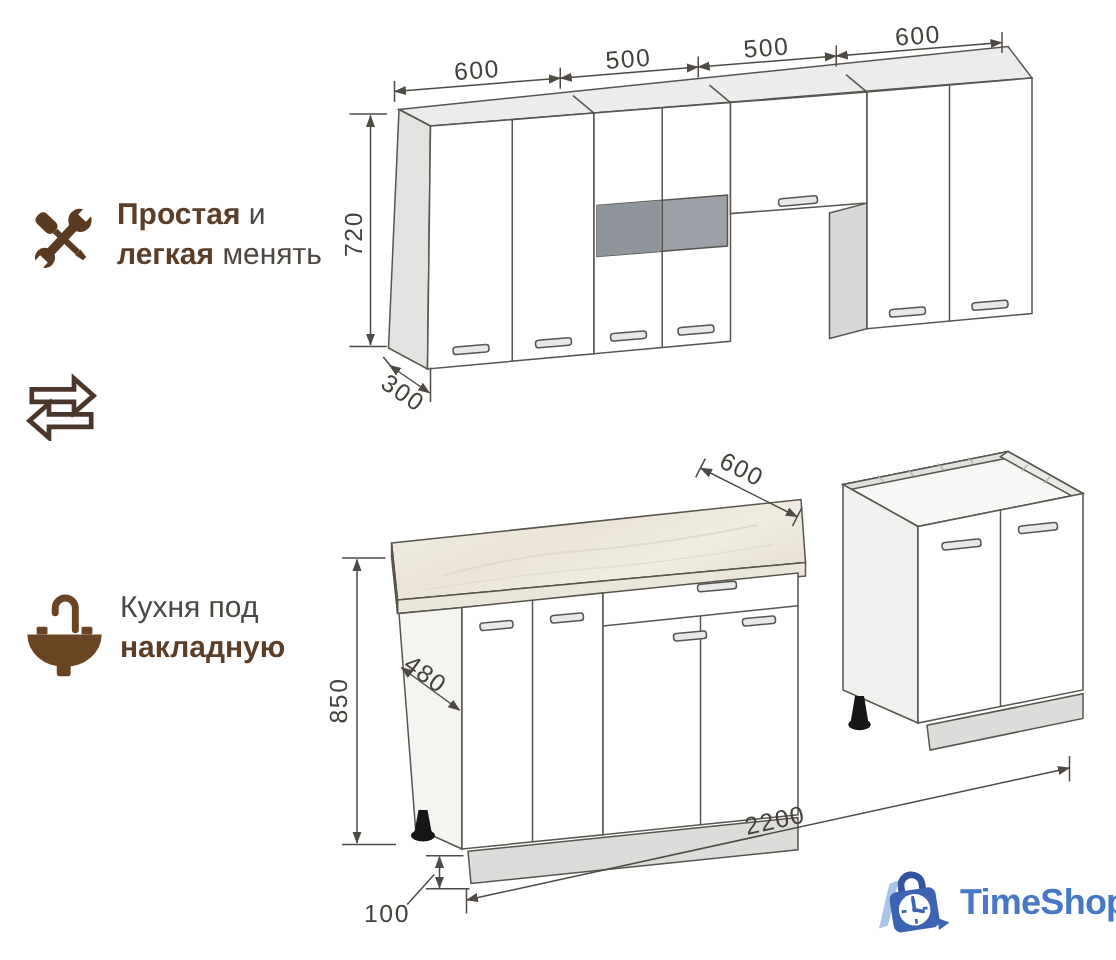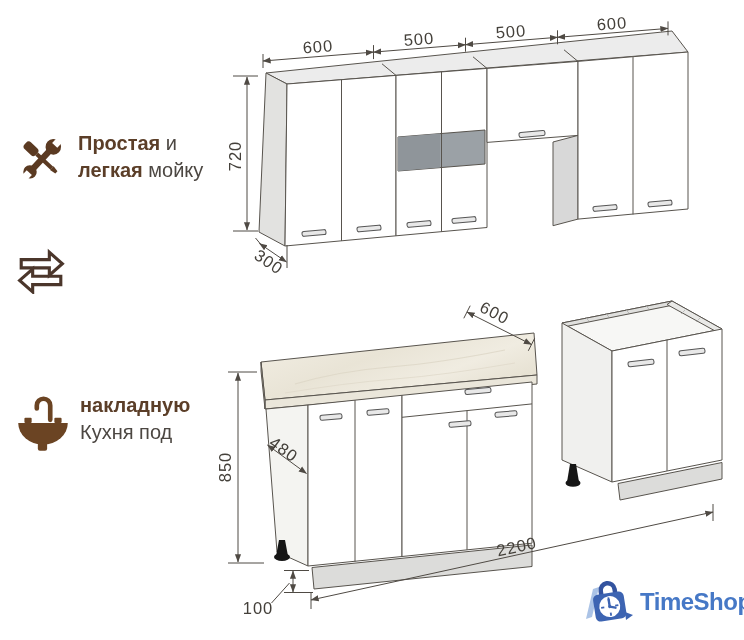--- a/index.html
+++ b/index.html
@@ -36,21 +36,21 @@
         </g>
         <g transform="rotate(-47 25 28)">
           <rect x="20.5" y="6" width="9" height="15" rx="3.5"></rect>
           <rect x="23" y="21" width="4" height="20"></rect>
           <polygon points="22.5,41 27.5,41 26.5,47 23.5,47"></polygon>
         </g>
       </g>
     </svg>
     <div class="ftext">
       <div><span class="b">Простая</span><span> и</span></div>
-      <div><span class="b">легкая</span><span> мойку</span></div>
+      <div><span class="b">легкая</span><span> менять</span></div>
     </div>
   </div>
 
   <div class="feature" style="top:246px">
     <svg class="ficon" width="50" height="48" viewBox="0 0 48 46">
       <g fill="none" stroke="#4b362b" stroke-width="3" stroke-linejoin="miter">
         <path d="M5,13 h27 v-7 l12.5,11 -12.5,11 v-7 h-27 z"></path>
         <path d="M43,29 h-27 v-7 l-12.5,11 12.5,11 v-7 h27 z"></path>
       </g>
     </svg>
@@ -62,22 +62,22 @@
     <svg class="ficon" width="54" height="64" viewBox="0 0 52 62">
       <g fill="#6b4423">
         <rect x="8" y="25" width="7" height="5" rx="1"></rect>
         <rect x="37" y="25" width="7" height="5" rx="1"></rect>
         <path d="M2,30 a24,21 0 0 0 48,0 z"></path>
         <rect x="21" y="49" width="9" height="8" rx="2"></rect>
         <path d="M33,27 V13 a6.5,6.5 0 0 0 -13,0 v3" fill="none" stroke="#6b4423" stroke-width="4.5" stroke-linecap="round"></path>
       </g>
     </svg>
     <div class="ftext">
+      <div><span>Кухня под</span></div>
       <div><span class="b">накладную</span></div>
-      <div><span>Кухня под</span></div>
     </div>
   </div>
 
   <svg id="drawing" width="744" height="640" viewBox="0 0 744 640">
     <defs>
       <marker id="ah" viewBox="0 0 10 10" refX="8.5" refY="5" markerWidth="9" markerHeight="9" orient="auto-start-reverse">
         <path d="M0,1.6 L9,5 L0,8.4 z" fill="#4f4a44"></path>
       </marker>
       <linearGradient id="marbleGrad" x1="0" y1="0" x2="1" y2="0.6">
         <stop offset="0" stop-color="#f3efe5"></stop>

